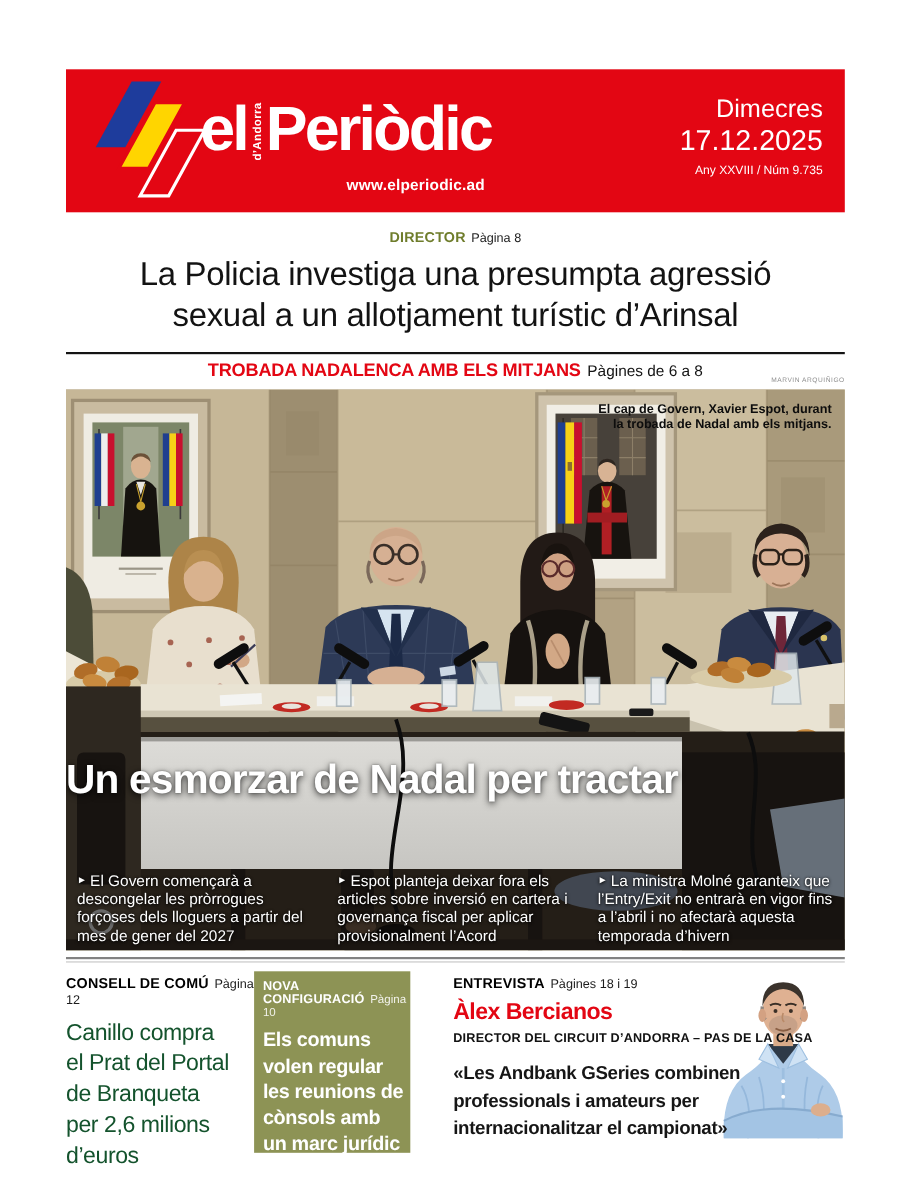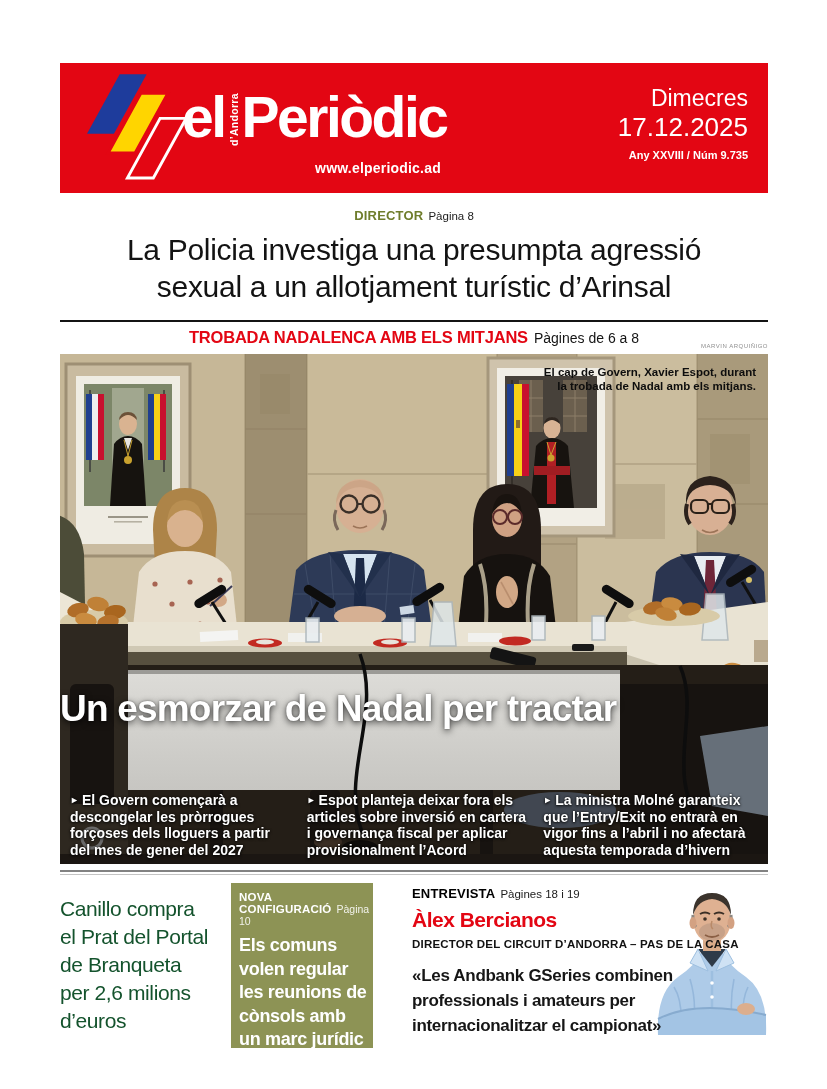--- a/index.html
+++ b/index.html
@@ -11,21 +11,21 @@
   .mast-mark{position:absolute;left:27px;top:9px;width:100px;height:112px;}
   .mast-logo{position:absolute;left:122px;top:26px;display:flex;align-items:flex-start;color:#fff;}
   .logo-big{font-size:57px;font-weight:700;line-height:1;letter-spacing:-2.5px;}
   .logo-vert{writing-mode:vertical-rl;transform:rotate(180deg);font-size:10.5px;font-weight:700;
              height:57px;letter-spacing:.3px;margin:0 2px 0 3px;display:flex;align-items:center;}
   .mast-url{position:absolute;left:208px;top:97px;width:220px;text-align:center;
             color:#fff;font-size:14px;font-weight:600;letter-spacing:.2px;}
   .mast-date{position:absolute;right:20px;top:21px;text-align:right;color:#fff;}
   .mast-day{font-size:23px;line-height:28px;font-weight:400;}
   .mast-dnum{font-size:26px;line-height:31px;font-weight:400;}
-  .mast-issue{font-size:11px;line-height:14px;margin-top:5px;font-weight:700;}
+  .mast-issue{font-size:11px;line-height:14px;margin-top:5px;font-weight:400;}
 
   
   .kicker-row{font-size:13px;font-weight:800;letter-spacing:.2px;}
   .kicker-page{font-weight:400;font-size:11.5px;color:#1c1c1c;margin-left:5px;letter-spacing:0;text-align:right;}
   .lead{position:absolute;left:60px;top:208px;width:708px;text-align:center;}
   .lead .kicker{color:#6f7d2c;}
   .lead-headline{margin-top:8px;color:#131313;font-size:30px;line-height:37px;
                  font-weight:400;letter-spacing:-.3px;white-space:nowrap;}
 
   
@@ -38,21 +38,21 @@
 
   
   .photo{position:absolute;left:60px;top:354px;width:708px;height:510px;overflow:hidden;background:#b9aa8a;}
   .photo svg{display:block;}
   .caption{position:absolute;top:12px;right:12px;width:218px;text-align:right;
            color:#0d0d0d;font-size:11.5px;line-height:1.2;font-weight:700;}
   .photo-headline{position:absolute;left:0;right:0;top:333px;text-align:left;color:#fff;
            font-size:37px;line-height:44px;font-weight:800;letter-spacing:-.8px;
            text-shadow:0 2px 7px rgba(0,0,0,.75),0 0 2px rgba(0,0,0,.4);white-space:nowrap;}
   .bullets{position:absolute;left:10px;right:2px;top:438px;display:flex;gap:14px;}
-  .bullet{flex:1;color:#fff;font-size:14px;line-height:16.5px;font-weight:700;
+  .bullet{flex:1;color:#fff;font-size:14px;line-height:16.5px;font-weight:400;
           text-shadow:0 1px 3px rgba(0,0,0,.9),0 0 2px rgba(0,0,0,.6);}
   .bullet .arr{font-size:9px;vertical-align:2px;margin-right:3px;}
 
   
   .divider{position:absolute;left:60px;top:870px;width:708px;height:2px;background:#fff;
            border-top:2px solid #828282;border-bottom:1px solid #c4c4c4;}
 
   
   .colA{position:absolute;left:60px;top:886px;width:172px;}
   .colA-headline{margin-top:9px;color:#14532d;font-size:21px;line-height:28px;
@@ -386,20 +386,23 @@
     <div class="bullets">
       <div class="bullet"><span class="arr">►</span><span>El Govern començarà a descongelar les pròrrogues forçoses dels lloguers a partir del mes de gener del 2027</span></div>
       <div class="bullet"><span class="arr">►</span><span>Espot planteja deixar fora els articles sobre inversió en cartera i governança fiscal per aplicar provisionalment l’Acord</span></div>
       <div class="bullet"><span class="arr">►</span><span>La ministra Molné garanteix que l’Entry/Exit no entrarà en vigor fins a l’abril i no afectarà aquesta temporada d’hivern</span></div>
     </div>
   </div>
 
   <div class="divider"></div>
 
   <div class="colA">
+    <div class="kicker-row">
+      <span>CONSELL DE COMÚ</span><span class="kicker-page">Pàgina 12</span>
+    </div>
     <div class="colA-headline">
       <div>Canillo compra</div>
       <div>el Prat del Portal</div>
       <div>de Branqueta</div>
       <div>per 2,6 milions</div>
       <div>d’euros</div>
     </div>
   </div>
 
   <div class="greenbox">

